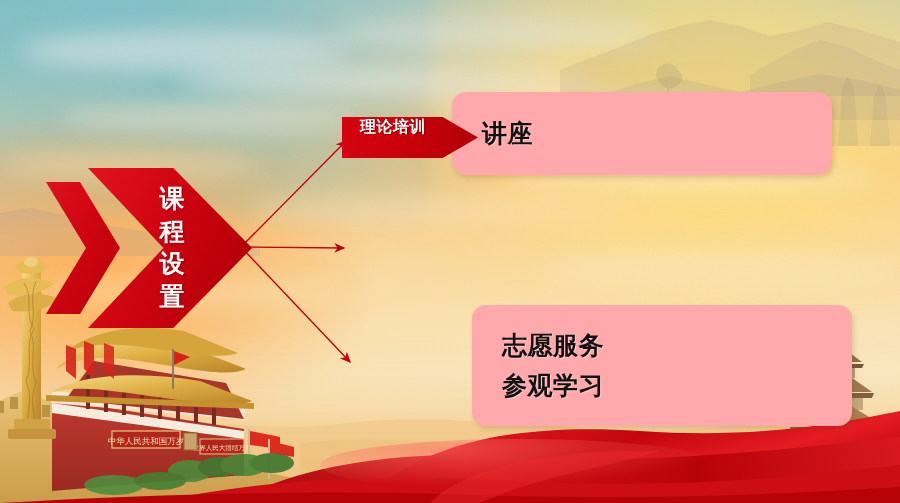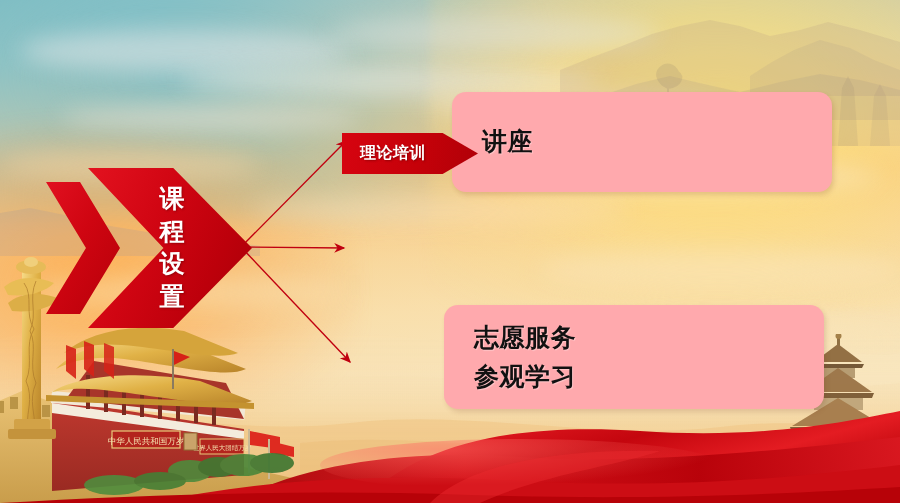--- a/index.html
+++ b/index.html
@@ -214,24 +214,22 @@
   }
 
   
   .tag {
     position: absolute;
     width: 136px;
     height: 41px;
     background: linear-gradient(100deg,#d60410 0%,#c60109 55%,#b00008 100%);
     clip-path: polygon(0% 0%, 74% 0%, 100% 50%, 74% 100%, 0% 100%);
     display: flex;
-    align-items: center;
     z-index: 5;
     filter: drop-shadow(1px 2px 2px rgba(110,20,10,.3));
-    margin-top: 16px;
   }
   .tag-text {
     color: #ffffff;
     font-size: 16px;
     font-weight: bold;
     letter-spacing: .5px;
     padding-left: 18px;
     text-shadow: 1px 1px 2px rgba(90,0,0,.5);
     white-space: nowrap;
   }
@@ -481,30 +479,30 @@
     <div class="chev-small"></div>
     <div class="chev-big"></div>
     <div class="chev-label">
       <span>课</span>
       <span>程</span>
       <span>设</span>
       <span>置</span>
     </div>
   </div>
 
-  <div class="panel" style="left:452px; top:92px; width:380px; height:100px;">
+  <div class="panel" style="left:452px; top:92px; width:380px; height:83px;">
     <div class="panel-text">
       <div class="panel-line">讲座</div>
     </div>
   </div>
   <div class="tag" style="left:342px; top:117px;">
     <span class="tag-text">理论培训</span>
   </div>
 
 
-  <div class="panel" style="left:444px; top:305px; width:380px; height:104px;">
+  <div class="panel" style="left:472px; top:305px; width:380px; height:121px;">
     <div class="panel-text">
       <div class="panel-line">志愿服务</div>
       <div class="panel-line">参观学习</div>
     </div>
   </div>
 
 </div>
 
 </body></html>

